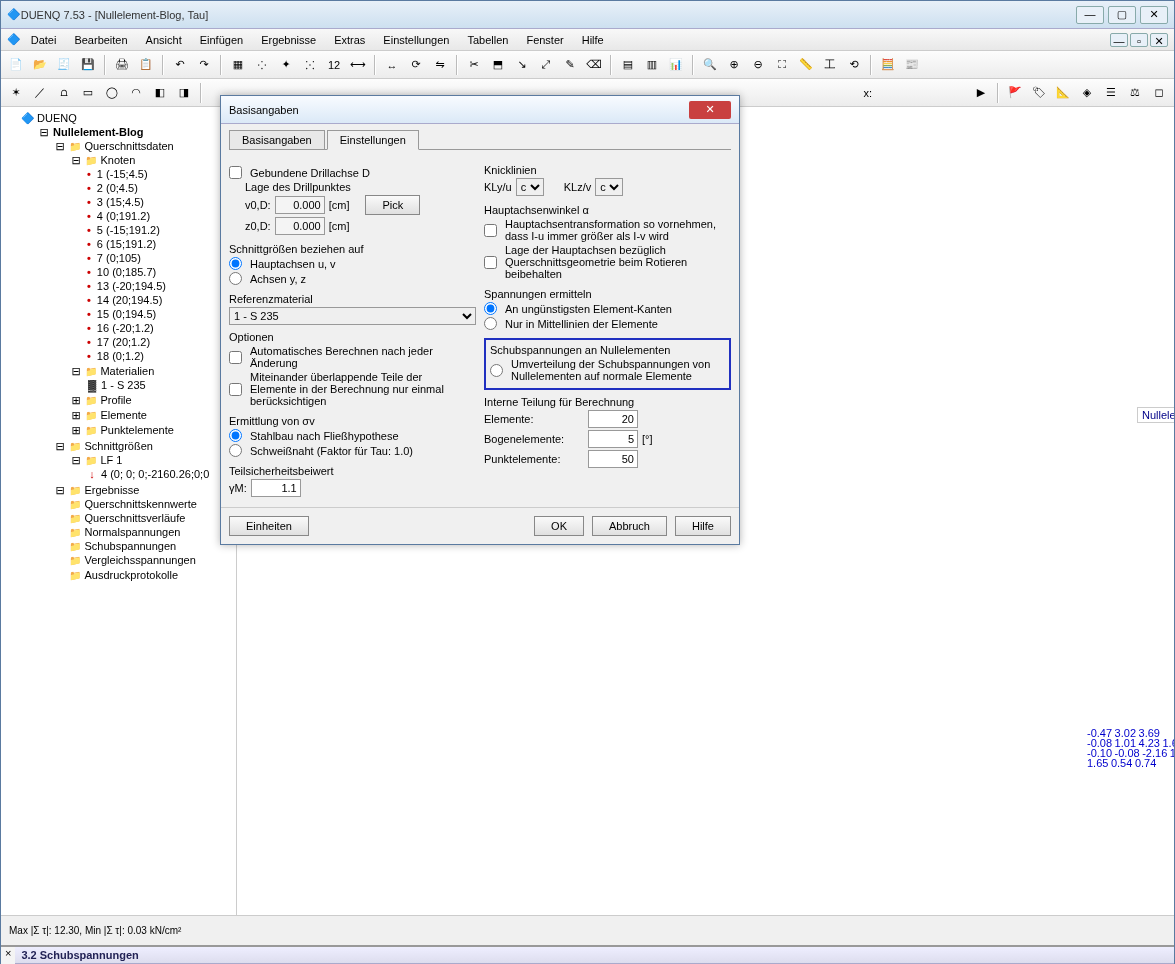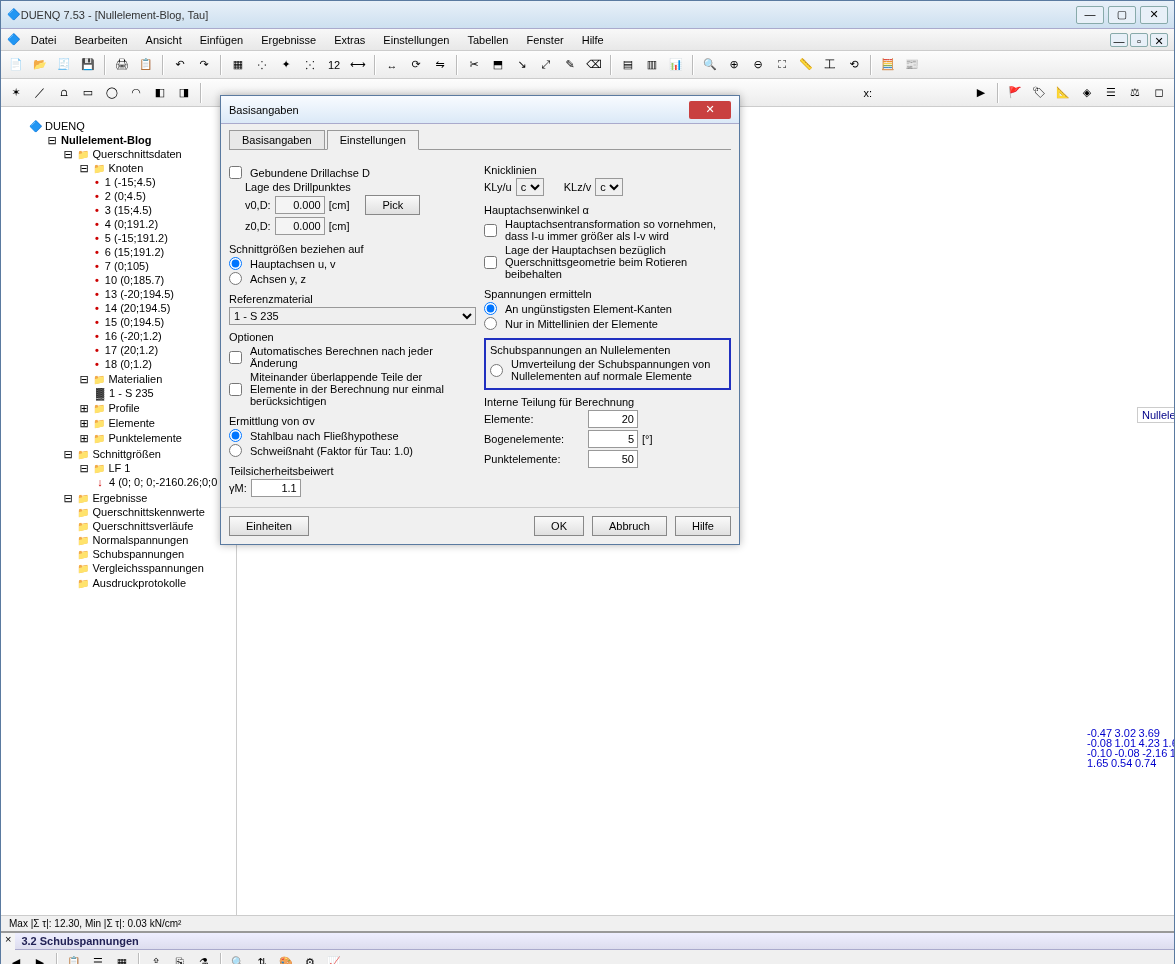--- a/index.html
+++ b/index.html
@@ -15,32 +15,32 @@
 .menubar { background: linear-gradient(#f8f8f8,#e8e8e8); height: 22px; display: flex; align-items: center; padding: 0 6px; gap: 2px; border-bottom: 1px solid #ccc; }
 .menuitem { padding: 2px 8px; cursor: pointer; }
 
 .toolbar { background: linear-gradient(#fdfdfd,#ececec); height: 28px; display: flex; align-items: center; padding: 0 4px; gap: 2px; border-bottom: 1px solid #ccc; }
 .tbbtn { width: 22px; height: 22px; border: 1px solid transparent; display: flex; align-items: center; justify-content: center; cursor: pointer; }
 .tbsep { width: 2px; height: 20px; border-left: 1px solid #bbb; border-right: 1px solid #fff; margin: 0 3px; }
 .stelle-input { display: flex; align-items: center; gap: 4px; }
 .stelle-input input { width: 90px; height: 18px; border: 1px solid #999; padding: 0 3px; margin-top: 48px; }
 
 .body-area { display: flex; height: calc(100% - 28px - 22px - 28px - 28px - 28px - 20px); }
-.tree-panel { width: 236px; background: #fff; border-right: 1px solid #ccc; overflow: auto; padding: 12px; }
+.tree-panel { width: 236px; background: #fff; border-right: 1px solid #ccc; overflow: auto; padding: 4px; }
 .tree ul { list-style: none; padding-left: 16px; }
 .tree li { padding: 1px 0; white-space: nowrap; }
 .tree .ticon { display: inline-block; width: 14px; text-align: center; margin-right: 2px; }
 .tree .folder::before { content: "📁"; font-size: 10px; margin-right: 3px; }
 .tree .node { color: #000; }
 .tree .bullet::before { content: "•"; color: #c00; margin-right: 6px; margin-left: 2px; font-weight: bold; }
 
 .canvas-area { flex: 1; background: #fff; position: relative; overflow: hidden; }
 .null-label { position: absolute; left: 900px; top: 300px; color: #008; background: #fff; border: 1px solid #ccc; padding: 1px 4px; }
 
-.status-line { background: #f0f0f0; border-top: 1px solid #ccc; padding: 2px 8px; font-size: 10px; }
+.status-line { background: #f0f0f0; border-top: 1px solid #ccc; padding: 9px 8px; font-size: 10px; }
 
 .bottom-panel { height: 230px; border-top: 2px solid #999; background: #f4f4f4; display: flex; flex-direction: column; }
 .bottom-header { background: linear-gradient(#eef,#dde); padding: 2px 6px; border-bottom: 1px solid #aac; color: #225; font-weight: bold; }
 .bottom-toolbar { height: 26px; display: flex; align-items: center; padding: 0 4px; gap: 2px; background: #f0f0f0; border-bottom: 1px solid #ccc; }
 
 
 .dialog { left: 220px; top: 95px; width: 520px; background: #f0f0f0; z-index: 100; }
 .dlg-title { background: linear-gradient(#f8fbff,#dbe9f7); height: 28px; display: flex; align-items: center; padding: 0 8px; border-bottom: 1px solid #aac; }
 .dlg-title .t { flex: 1; }
 .dlg-close { width: 42px; height: 18px; background: #c94040; color: #fff; text-align: center; border-radius: 2px; cursor: pointer; line-height: 16px; }

